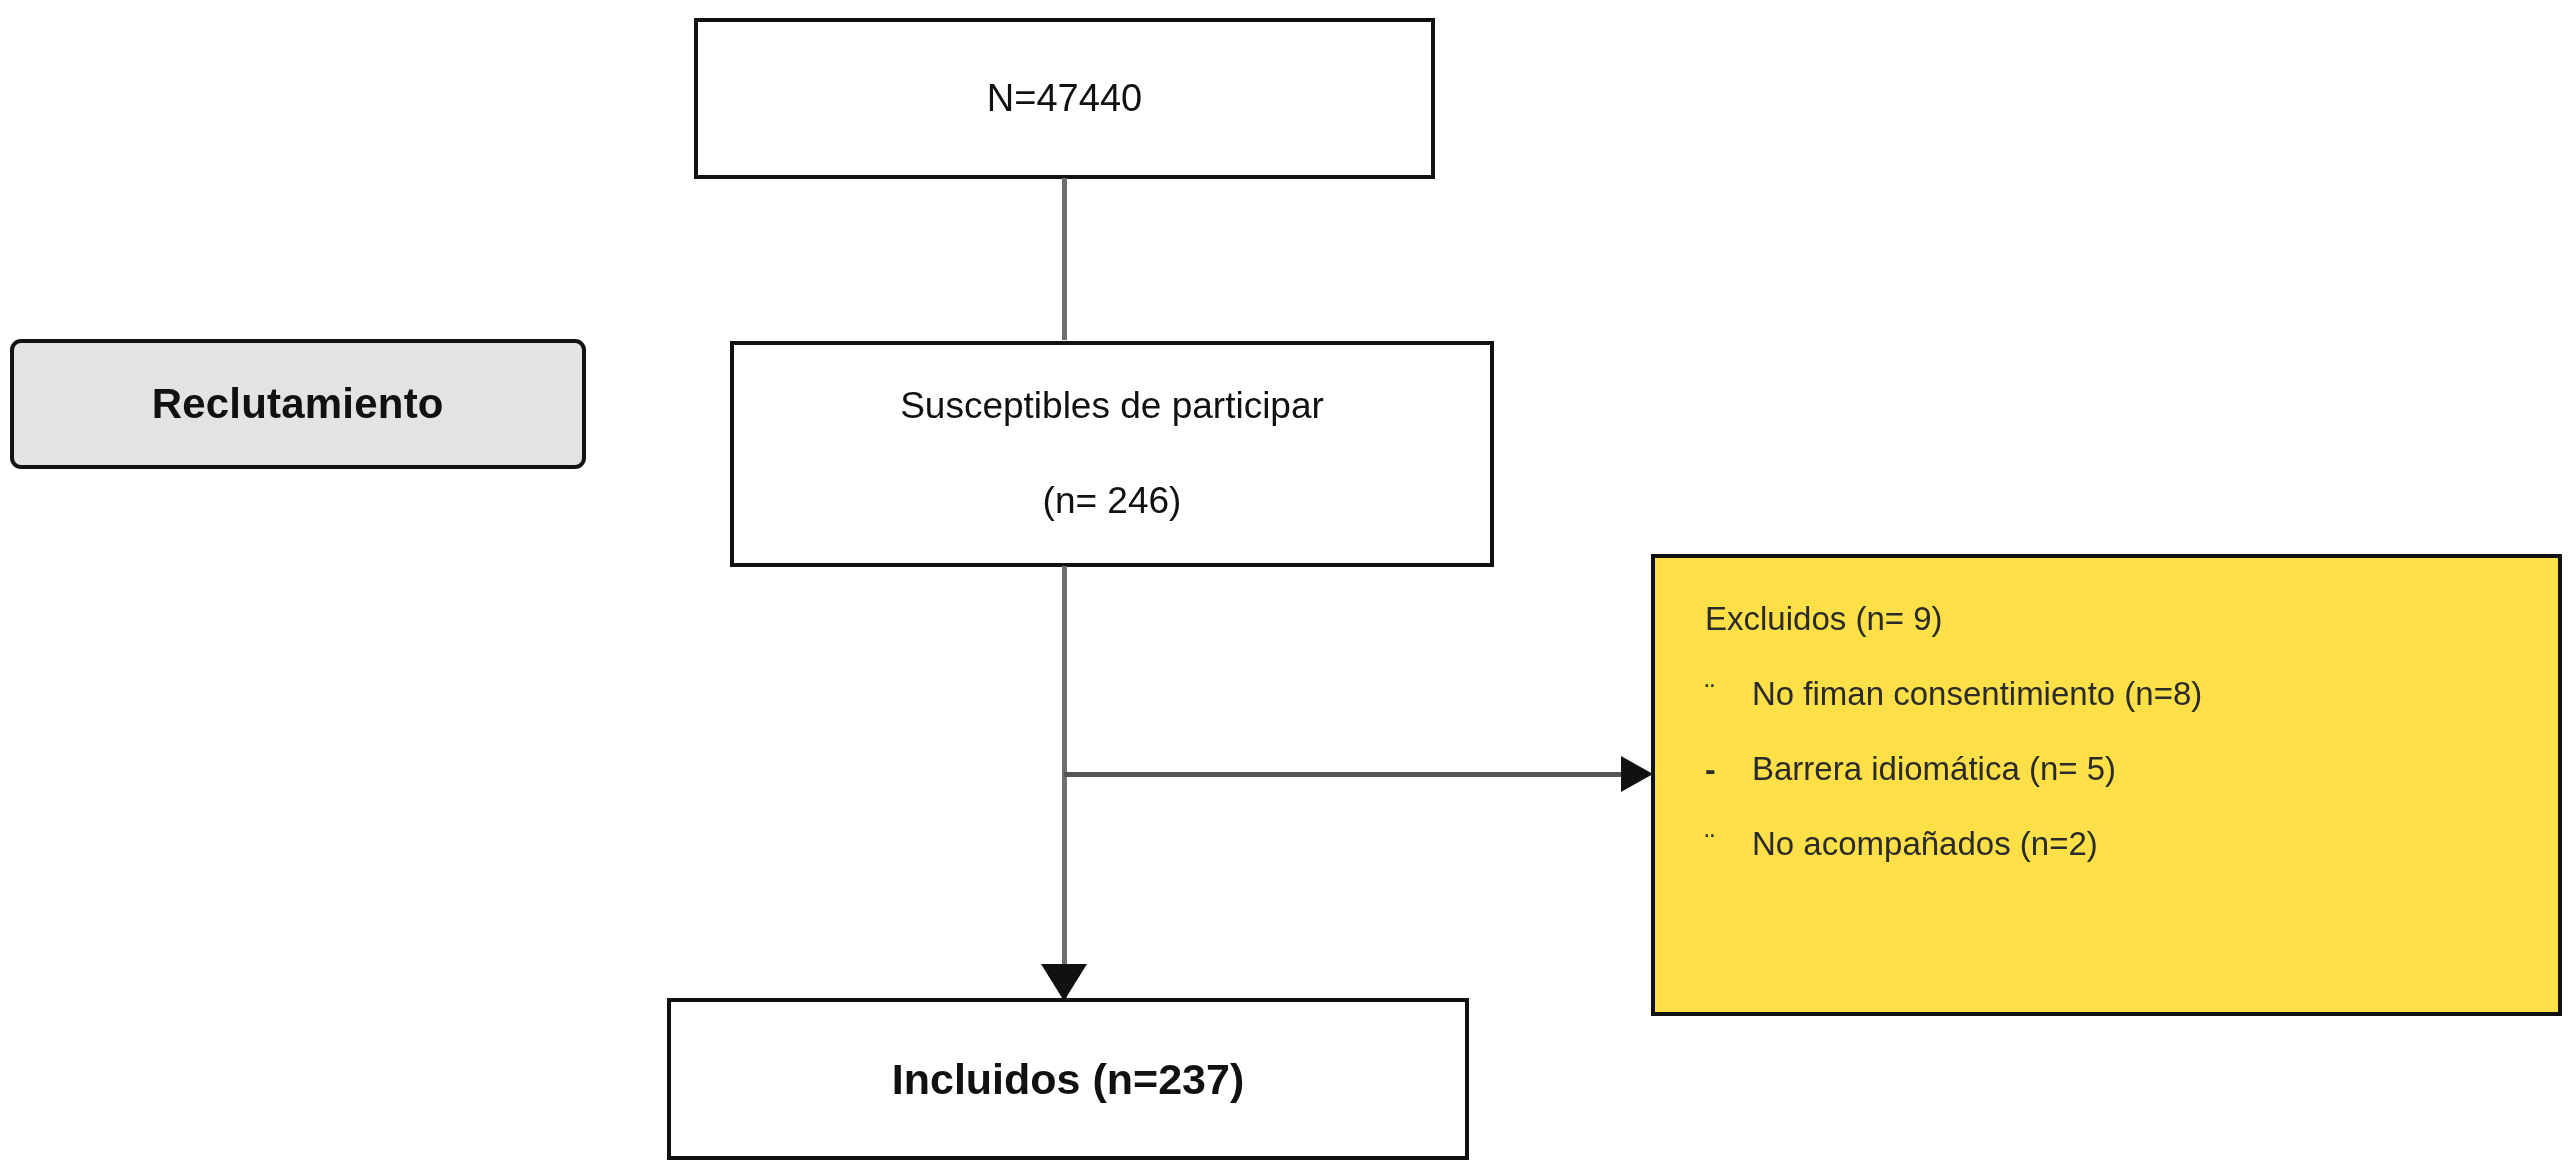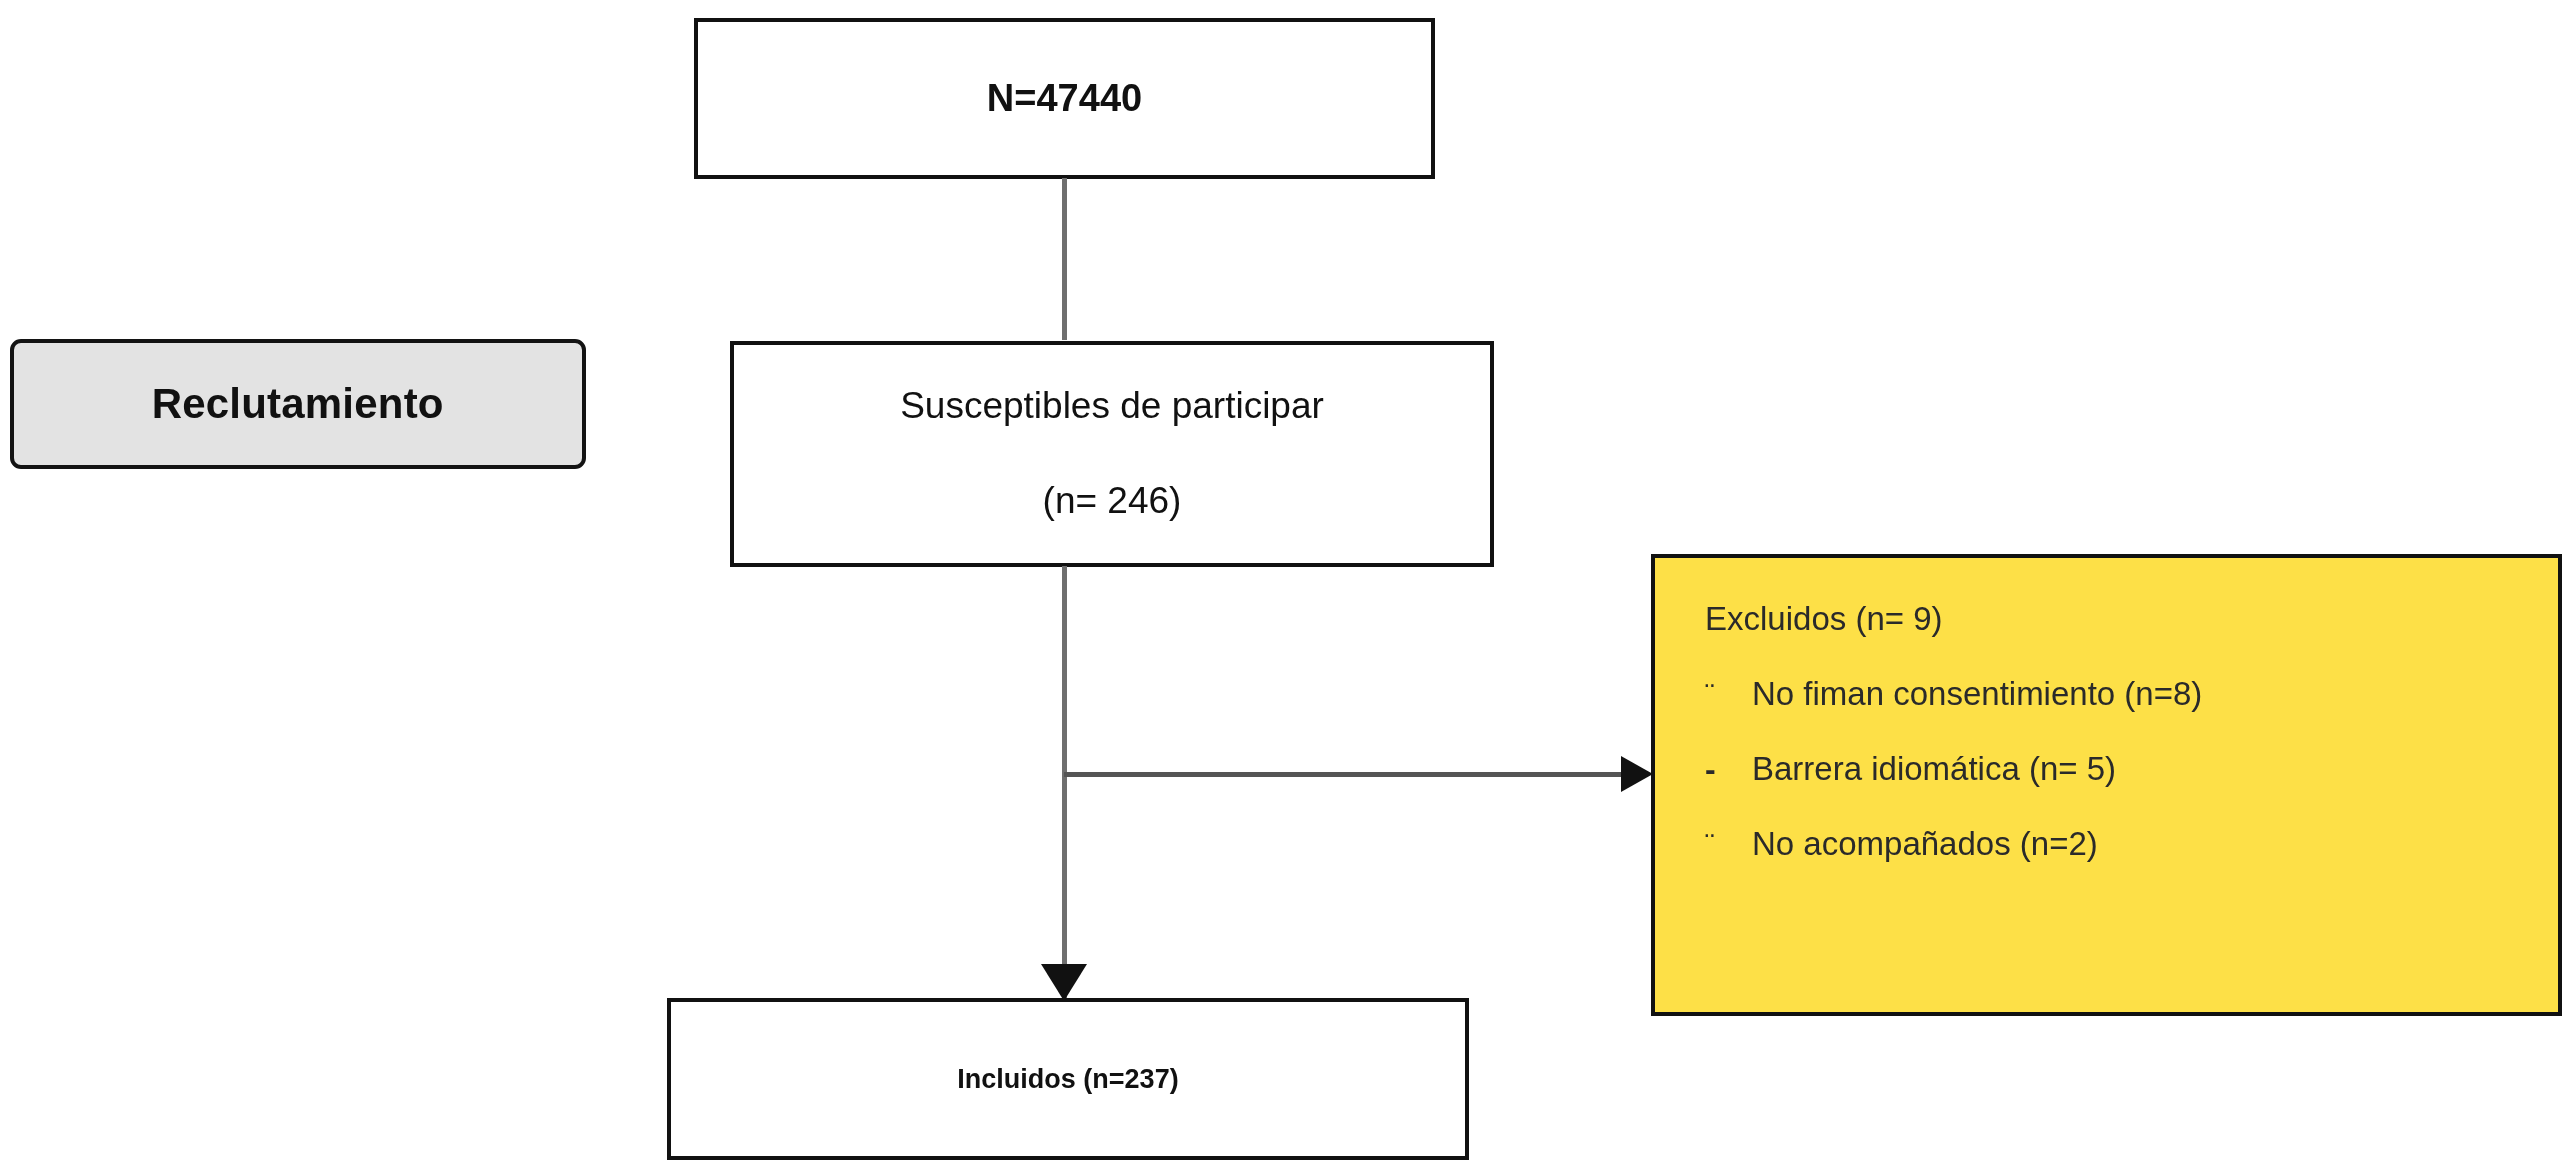--- a/index.html
+++ b/index.html
@@ -38,21 +38,21 @@
     white-space: nowrap;
   }
 
   
   #node-total {
     left: 694px;
     top: 18px;
     width: 741px;
     height: 161px;
     font-size: 38px;
-    font-weight: 700;
+    font-weight: 400;
   }
 
   #node-stage-label {
     left: 9.7px;
     top: 339px;
     width: 576px;
     height: 130px;
     background: #e3e3e3;
     border: 4.9px solid #131313;
     border-radius: 11px;
@@ -72,21 +72,21 @@
   }
   #node-eligible .line + .line {
     margin-top: 56px;
   }
 
   #node-included {
     left: 667px;
     top: 998px;
     width: 802px;
     height: 162px;
-    font-size: 27px;
+    font-size: 43px;
     font-weight: 700;
   }
 
   
   #node-excluded {
     position: absolute;
     box-sizing: border-box;
     left: 1651px;
     top: 554px;
     width: 911px;

